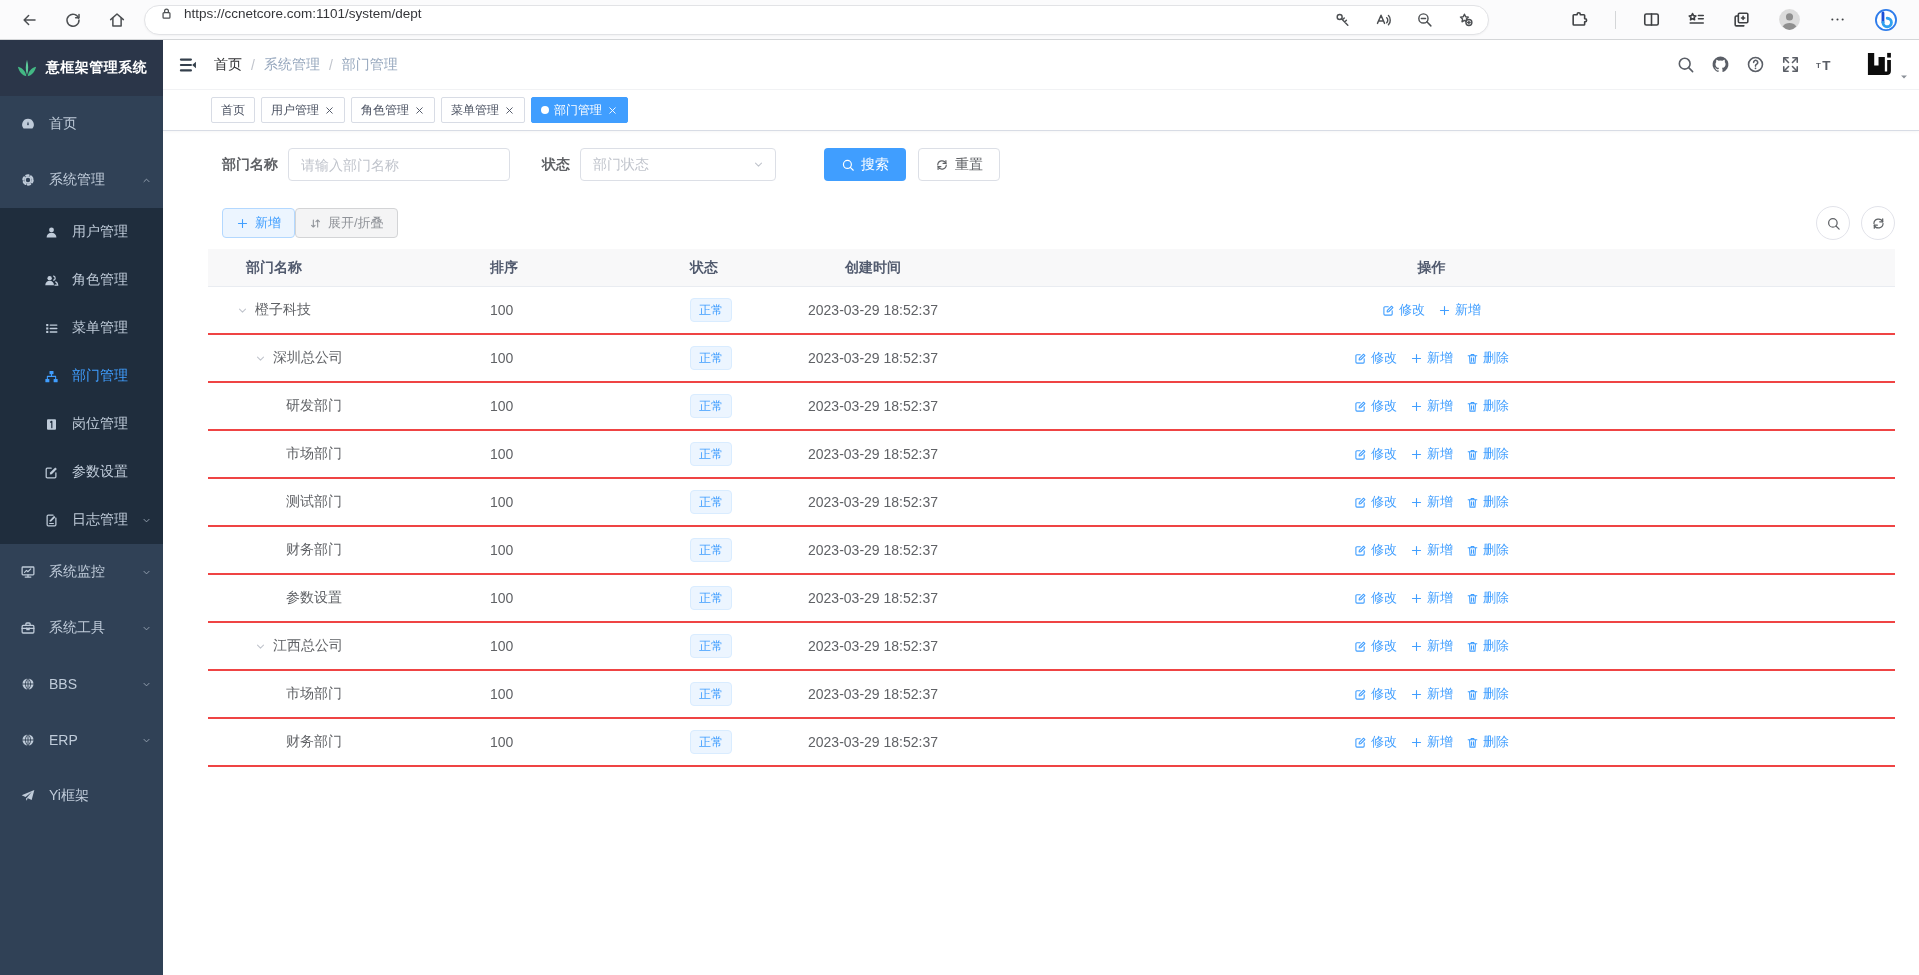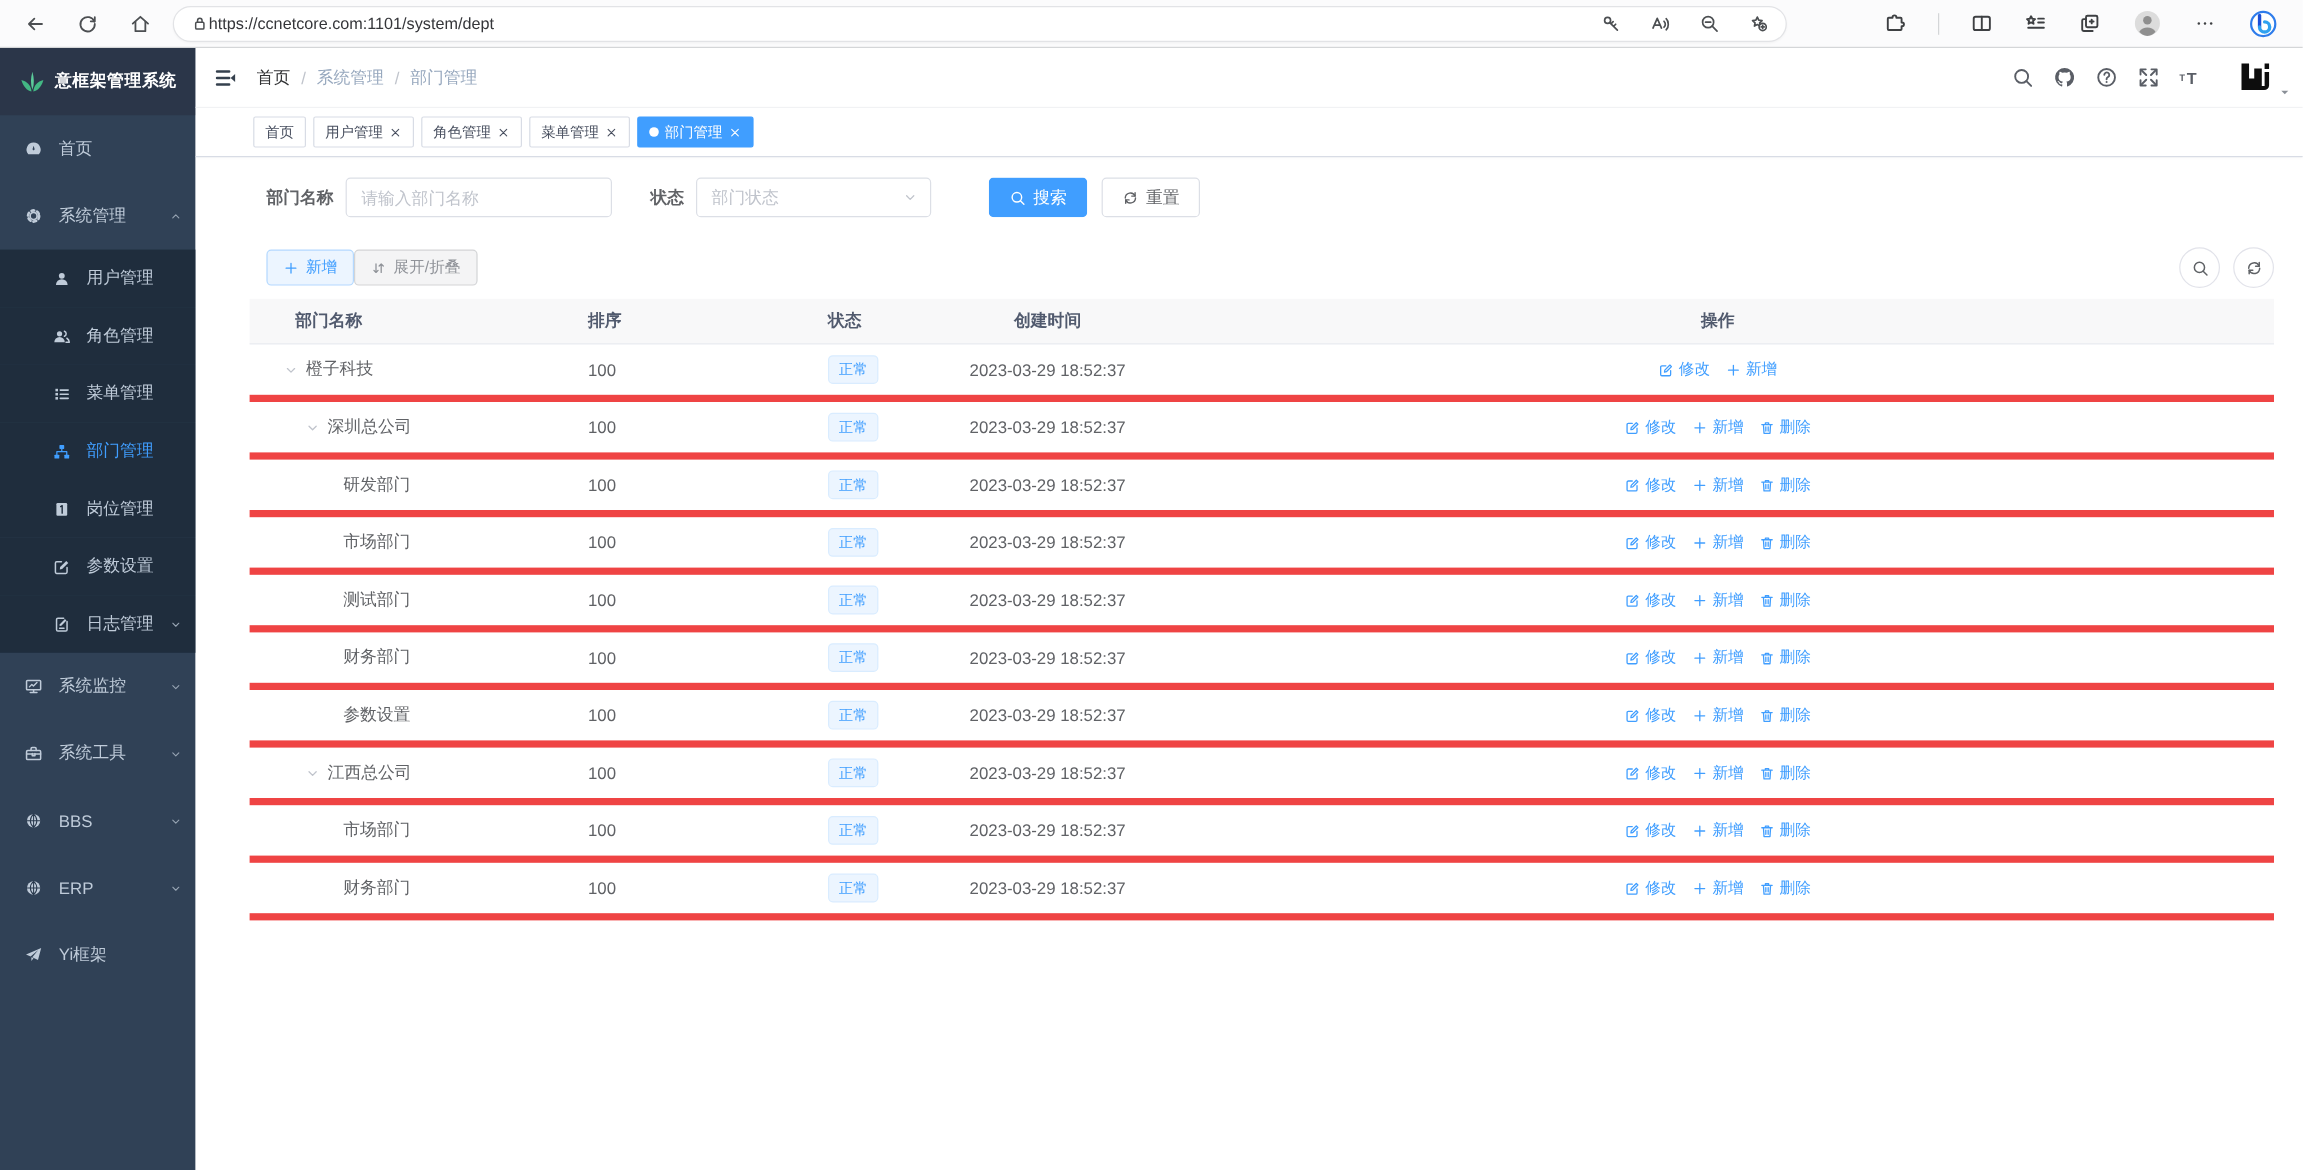--- a/index.html
+++ b/index.html
@@ -4,21 +4,21 @@
 <style>
 *{margin:0;padding:0;box-sizing:border-box}
 html,body{width:1919px;height:975px;overflow:hidden;font-family:"Liberation Sans","DejaVu Sans",sans-serif;background:#fff}
 .ic{display:inline-flex;flex:none;align-items:center;justify-content:center}
 .ic svg{width:100%;height:100%;display:block}
 
 
 .browser-bar{height:40px;background:#fbfbfc;border-bottom:1px solid #d4d6d8;display:flex;align-items:center;padding:0 14px 0 20px}
 .b-nav{display:flex;align-items:center;gap:26px;margin-right:18px}
 .bicon{width:18px;height:18px;color:#4c4f52;cursor:pointer}
-.addressbar{height:30px;width:1345px;background:#fff;border:1px solid #e2e3e6;box-shadow:0 1px 2px rgba(0,0,0,.04);border-radius:15px;display:flex;align-items:center;padding:0 14px;}
+.addressbar{height:30px;width:1345px;background:#fff;border:1px solid #e2e3e6;box-shadow:0 1px 2px rgba(0,0,0,.04);border-radius:15px;display:flex;padding:0 14px;gap:10px}
 .addressbar .url{font-size:13.5px;color:#35363a;flex:1;white-space:nowrap}
 .pill-icons{display:flex;align-items:center;gap:24px}
 .pill-icons .bicon{width:17px;height:17px}
 .b-right{display:flex;align-items:center;gap:26px;margin-left:auto;padding-right:6px}
 .b-right .bicon{width:19px;height:19px;color:#3e4043}
 .vsep{width:1px;height:18px;background:#d4d6d8}
 .avatar{width:25px;height:25px;border-radius:50%;overflow:hidden}
 .copilot{width:26px;height:26px}
 
 
@@ -73,21 +73,21 @@
 .toolbar-row{margin:25px 0 0 14px;display:flex;align-items:center}
 .btn-sm{height:30px;padding:0 13px;font-size:13px;border-radius:4px}
 .btn-add{background:var(--tag_bg,#ecf5ff);border:1px solid #b3d8ff;color:var(--primary,#409eff)}
 .btn-toggle{background:#f4f4f5;border:1px solid #d3d4d6;color:#909399;}
 .circle-btns{margin-left:auto;display:flex;gap:11px}
 .circle-btn{width:34px;height:34px;border-radius:50%;border:1px solid #e2e3ea;background:#fff;display:flex;align-items:center;justify-content:center;color:#5f6266;cursor:pointer}
 .circle-btn .ic{width:15px;height:15px}
 
 
 .table{margin-top:9px;width:100%;font-size:14px;color:#606266}
-.tr{display:flex;align-items:center;height:48px;border-bottom:6px solid #ef4444}
+.tr{display:flex;align-items:center;height:48px;border-bottom:2px solid #ef4444}
 .thead{height:38px;background:#f8f8f9;color:#515a6e;font-weight:bold;border-bottom:1px solid #e9ecf1}
 .col-name{width:270px;flex:none;display:flex;align-items:center}
 .thead .col-name{padding-left:38px}
 .col-order{width:200px;flex:none;padding-left:12px}
 .col-status{width:100px;flex:none;padding-left:12px}
 .col-time{width:190px;flex:none;text-align:center}
 .col-op{flex:1;display:flex;align-items:center;justify-content:center;gap:13px}
 .tree-ar{width:13px;height:13px;color:#c0c4cc;margin-right:6px;cursor:pointer}
 .tag{display:inline-block;height:24px;line-height:22px;padding:0 8px;font-size:12px;background:var(--tag_bg,#ecf5ff);border:1px solid var(--tag_border,#d9ecff);color:var(--primary,#409eff);border-radius:4px}
 .op-link{display:inline-flex;align-items:center;gap:4px;color:var(--primary,#409eff);font-size:13px;cursor:pointer}

